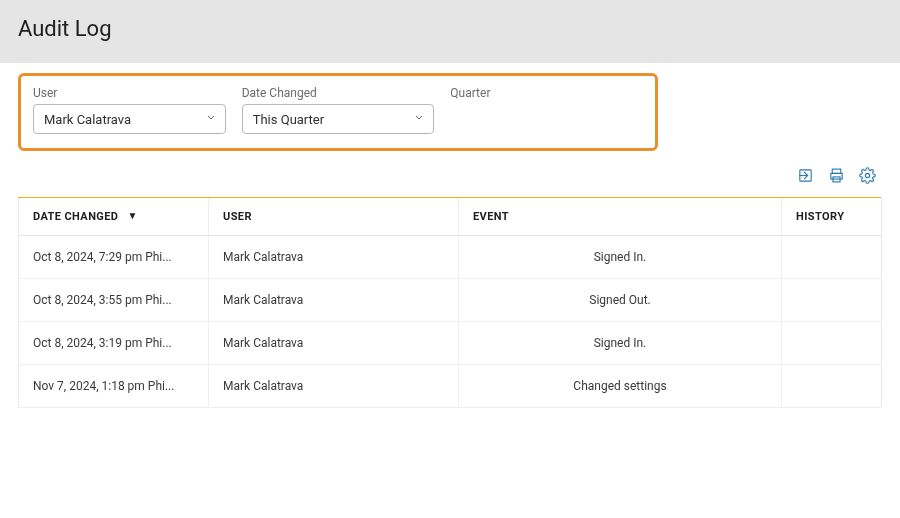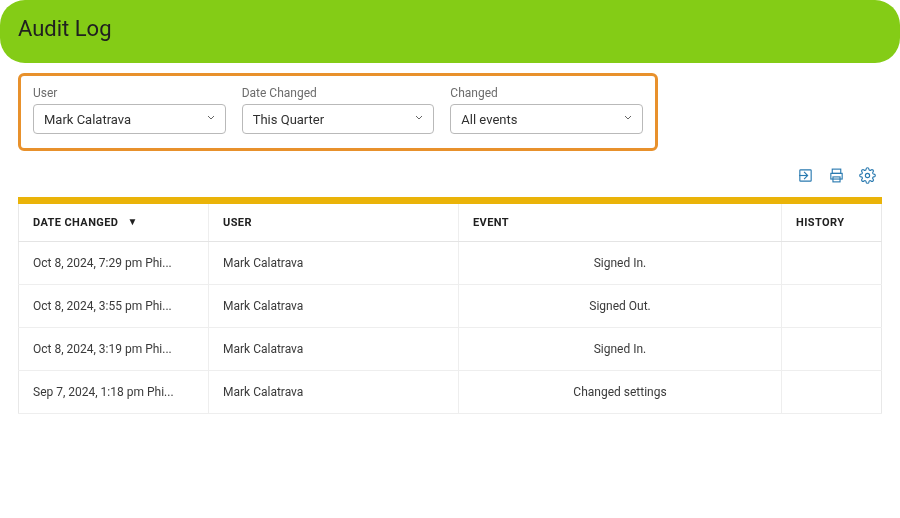--- a/index.html
+++ b/index.html
@@ -7,23 +7,22 @@
       margin: 0;
       padding: 0;
     }
     body {
       font-family: -apple-system, BlinkMacSystemFont, "Segoe UI", Roboto, Helvetica, Arial, sans-serif;
       background: #fff;
       color: #222;
       font-size: 13px;
     }
     .header-bar {
-      background: #84cc16;
+      background: #e5e5e5;
       padding: 16px 14px 22px 18px;
-      border-radius: 25px;
     }
     .page-title {
       font-size: 22px;
       font-weight: 400;
       color: #202020;
     }
     .main {
       padding: 0 18px 20px 18px;
     }
     .filters-wrap {
@@ -86,21 +85,21 @@
       margin-top: 4px;
     }
     table.audit th {
       text-align: left;
       font-size: 11px;
       font-weight: 700;
       letter-spacing: 0.4px;
       color: #202020;
       padding: 12px 14px;
       border-bottom: 1px solid #e4e4e4;
-      border-top: 7px solid #eab308;
+      border-top: 1px solid #eab308;
       text-transform: uppercase;
     }
     table.audit th:first-child,
     table.audit td:first-child {
       border-left: 1px solid #e8e8e8;
     }
     table.audit th:last-child,
     table.audit td:last-child {
       border-right: 1px solid #e8e8e8;
     }
@@ -158,29 +157,21 @@
         <span>This Quarter</span>
         <span class="chevron">
           <svg width="12" height="12" viewBox="0 0 24 24" fill="none" stroke="currentColor" stroke-width="2">
               <polyline points="6 9 12 15 18 9"></polyline>
             </svg>
         </span>
       </div>
     </div>
 
     <div class="filter-group">
-      <label class="filter-label">Changed</label>
-      <div class="select-box">
-        <span>All events</span>
-        <span class="chevron">
-          <svg width="12" height="12" viewBox="0 0 24 24" fill="none" stroke="currentColor" stroke-width="2">
-              <polyline points="6 9 12 15 18 9"></polyline>
-            </svg>
-        </span>
-      </div>
+      <label class="filter-label">Quarter</label>
     </div>
 
   </div>
 
   <div class="toolbar-icons">
     <span>
       <svg viewBox="0 0 24 24">
           <rect x="4" y="4" width="16" height="16" rx="1"></rect>
           <polyline points="10 17 15 12 10 7" fill="none"></polyline>
           <line x1="15" y1="12" x2="3" y2="12"></line>
@@ -226,21 +217,21 @@
           <td class="col-event">Signed Out.</td>
           <td class="col-history"></td>
         </tr>
         <tr>
           <td class="col-date">Oct 8, 2024, 3:19 pm Phi...</td>
           <td class="col-user">Mark Calatrava</td>
           <td class="col-event">Signed In.</td>
           <td class="col-history"></td>
         </tr>
         <tr>
-          <td class="col-date">Sep 7, 2024, 1:18 pm Phi...</td>
+          <td class="col-date">Nov 7, 2024, 1:18 pm Phi...</td>
           <td class="col-user">Mark Calatrava</td>
           <td class="col-event">Changed settings</td>
           <td class="col-history"></td>
         </tr>
       </tbody>
   </table>
 
 </div>
 
 </body></html>

